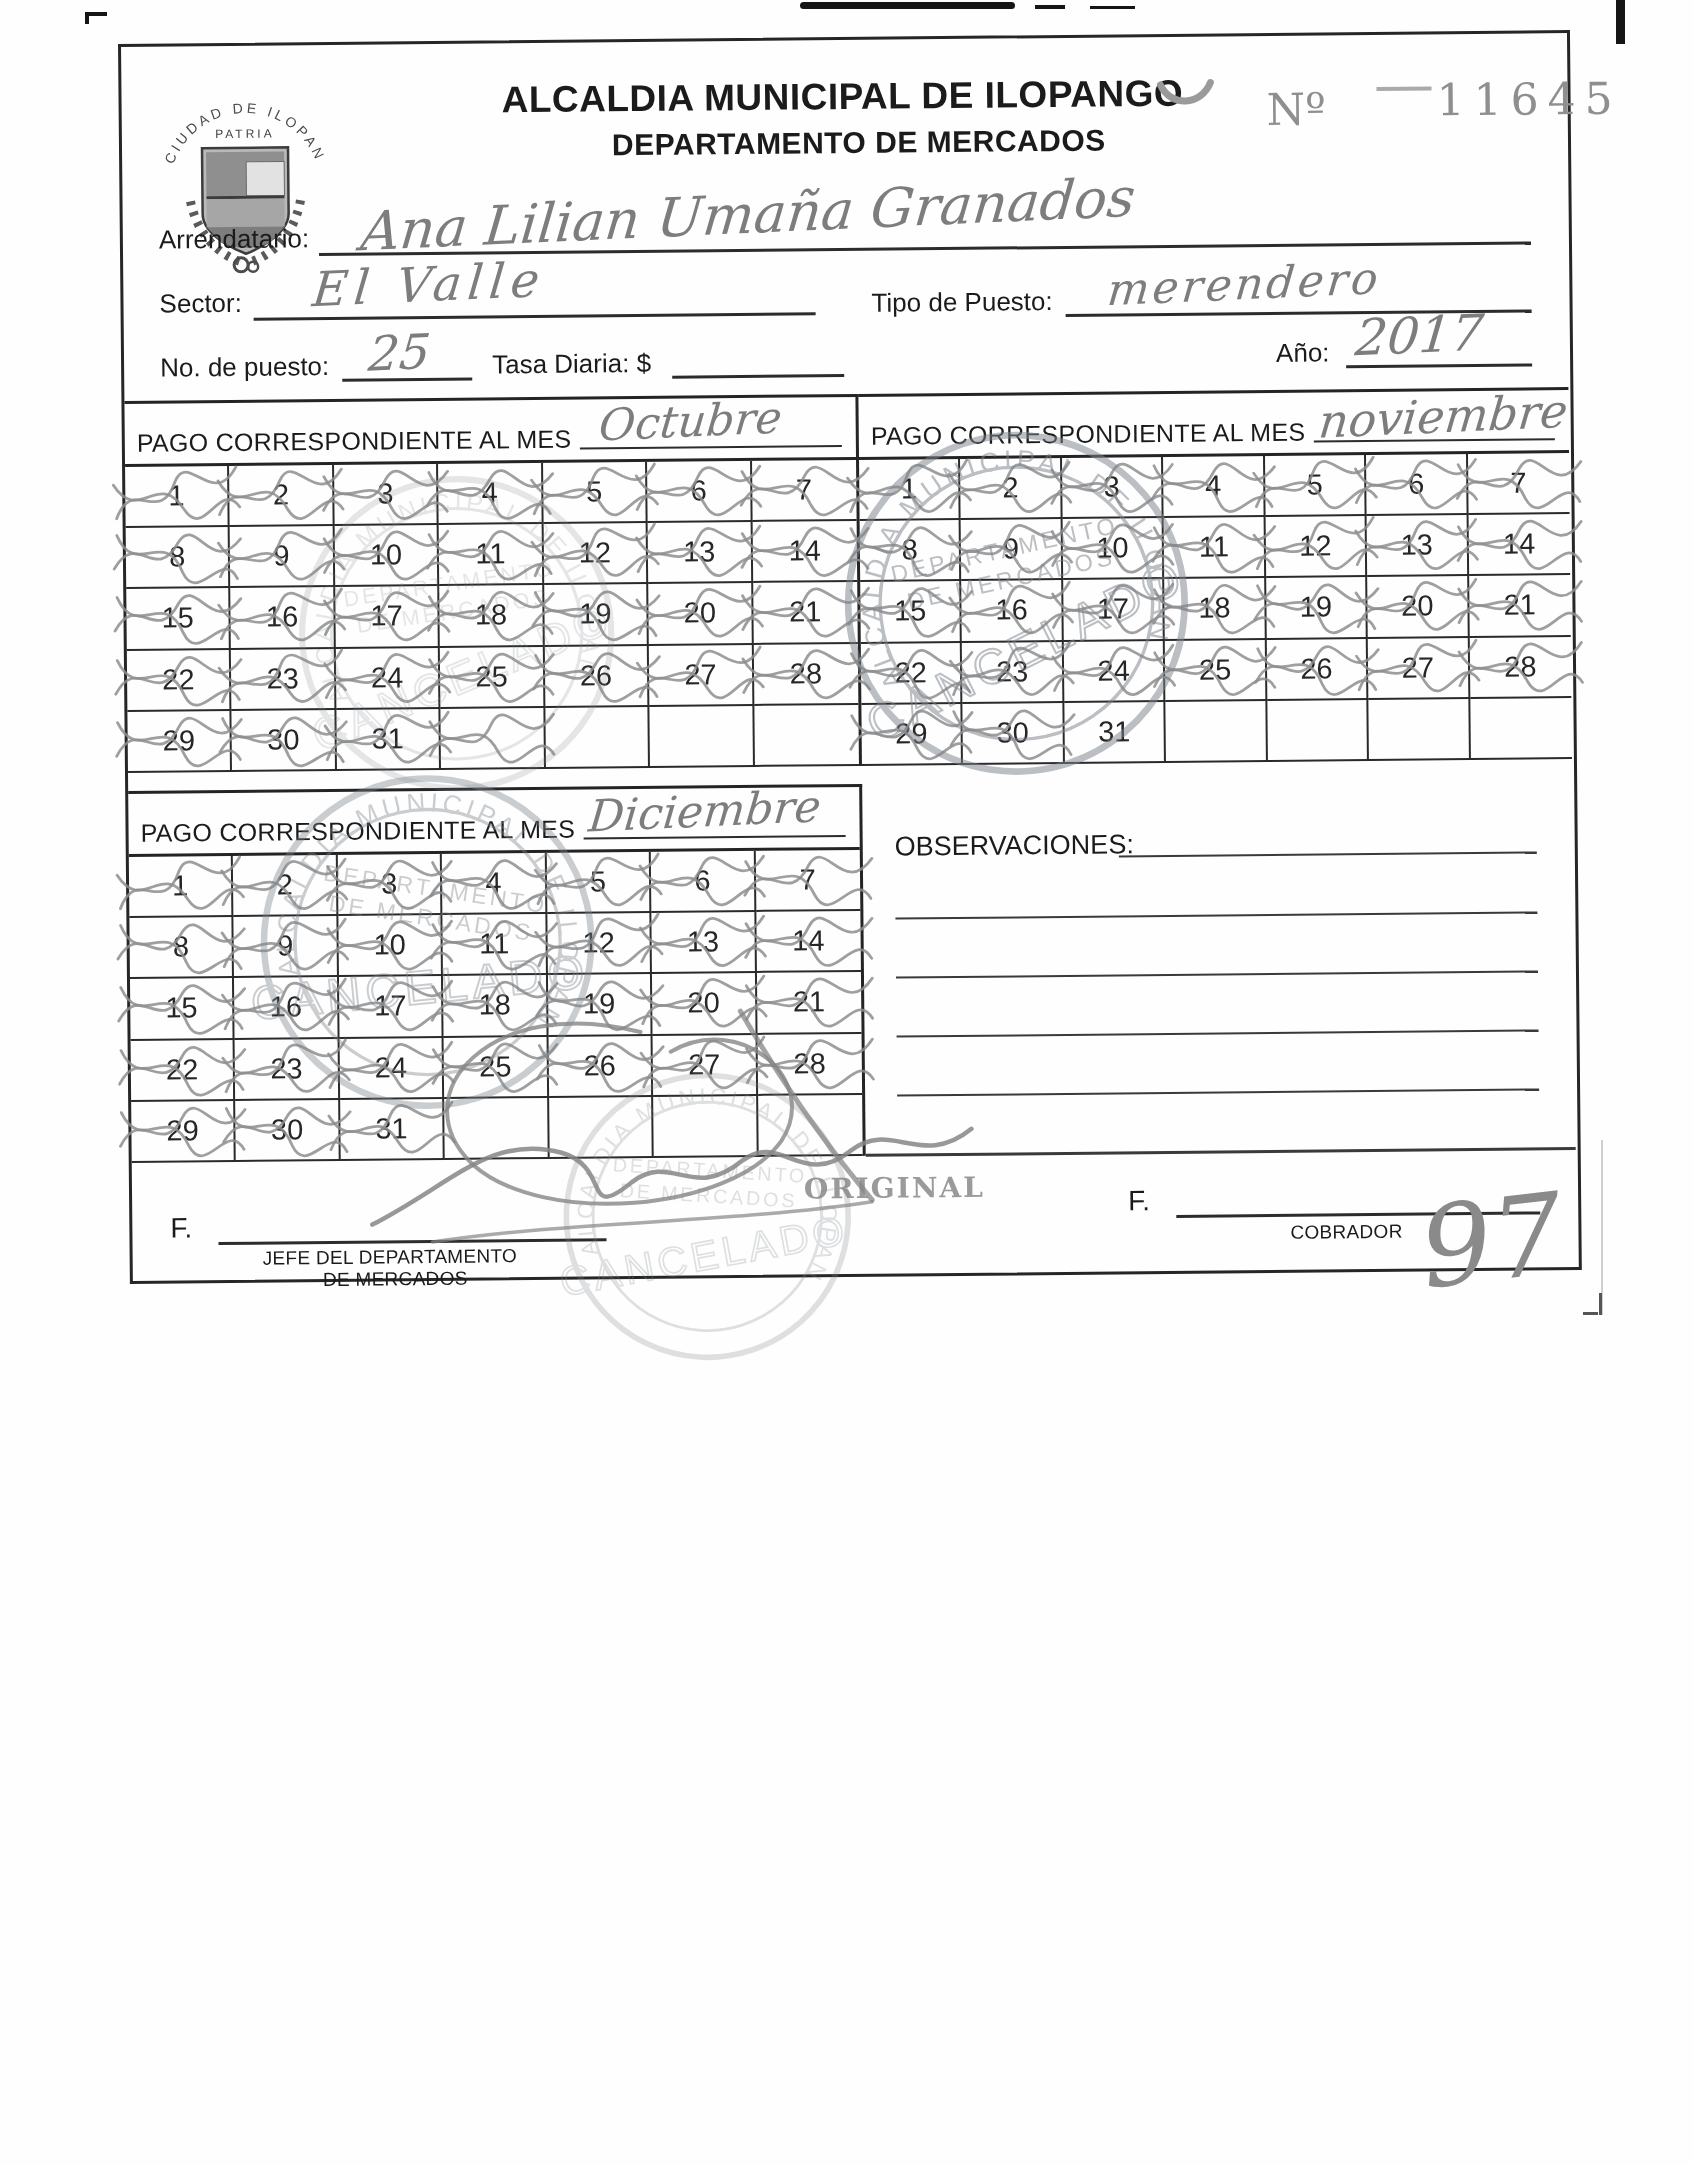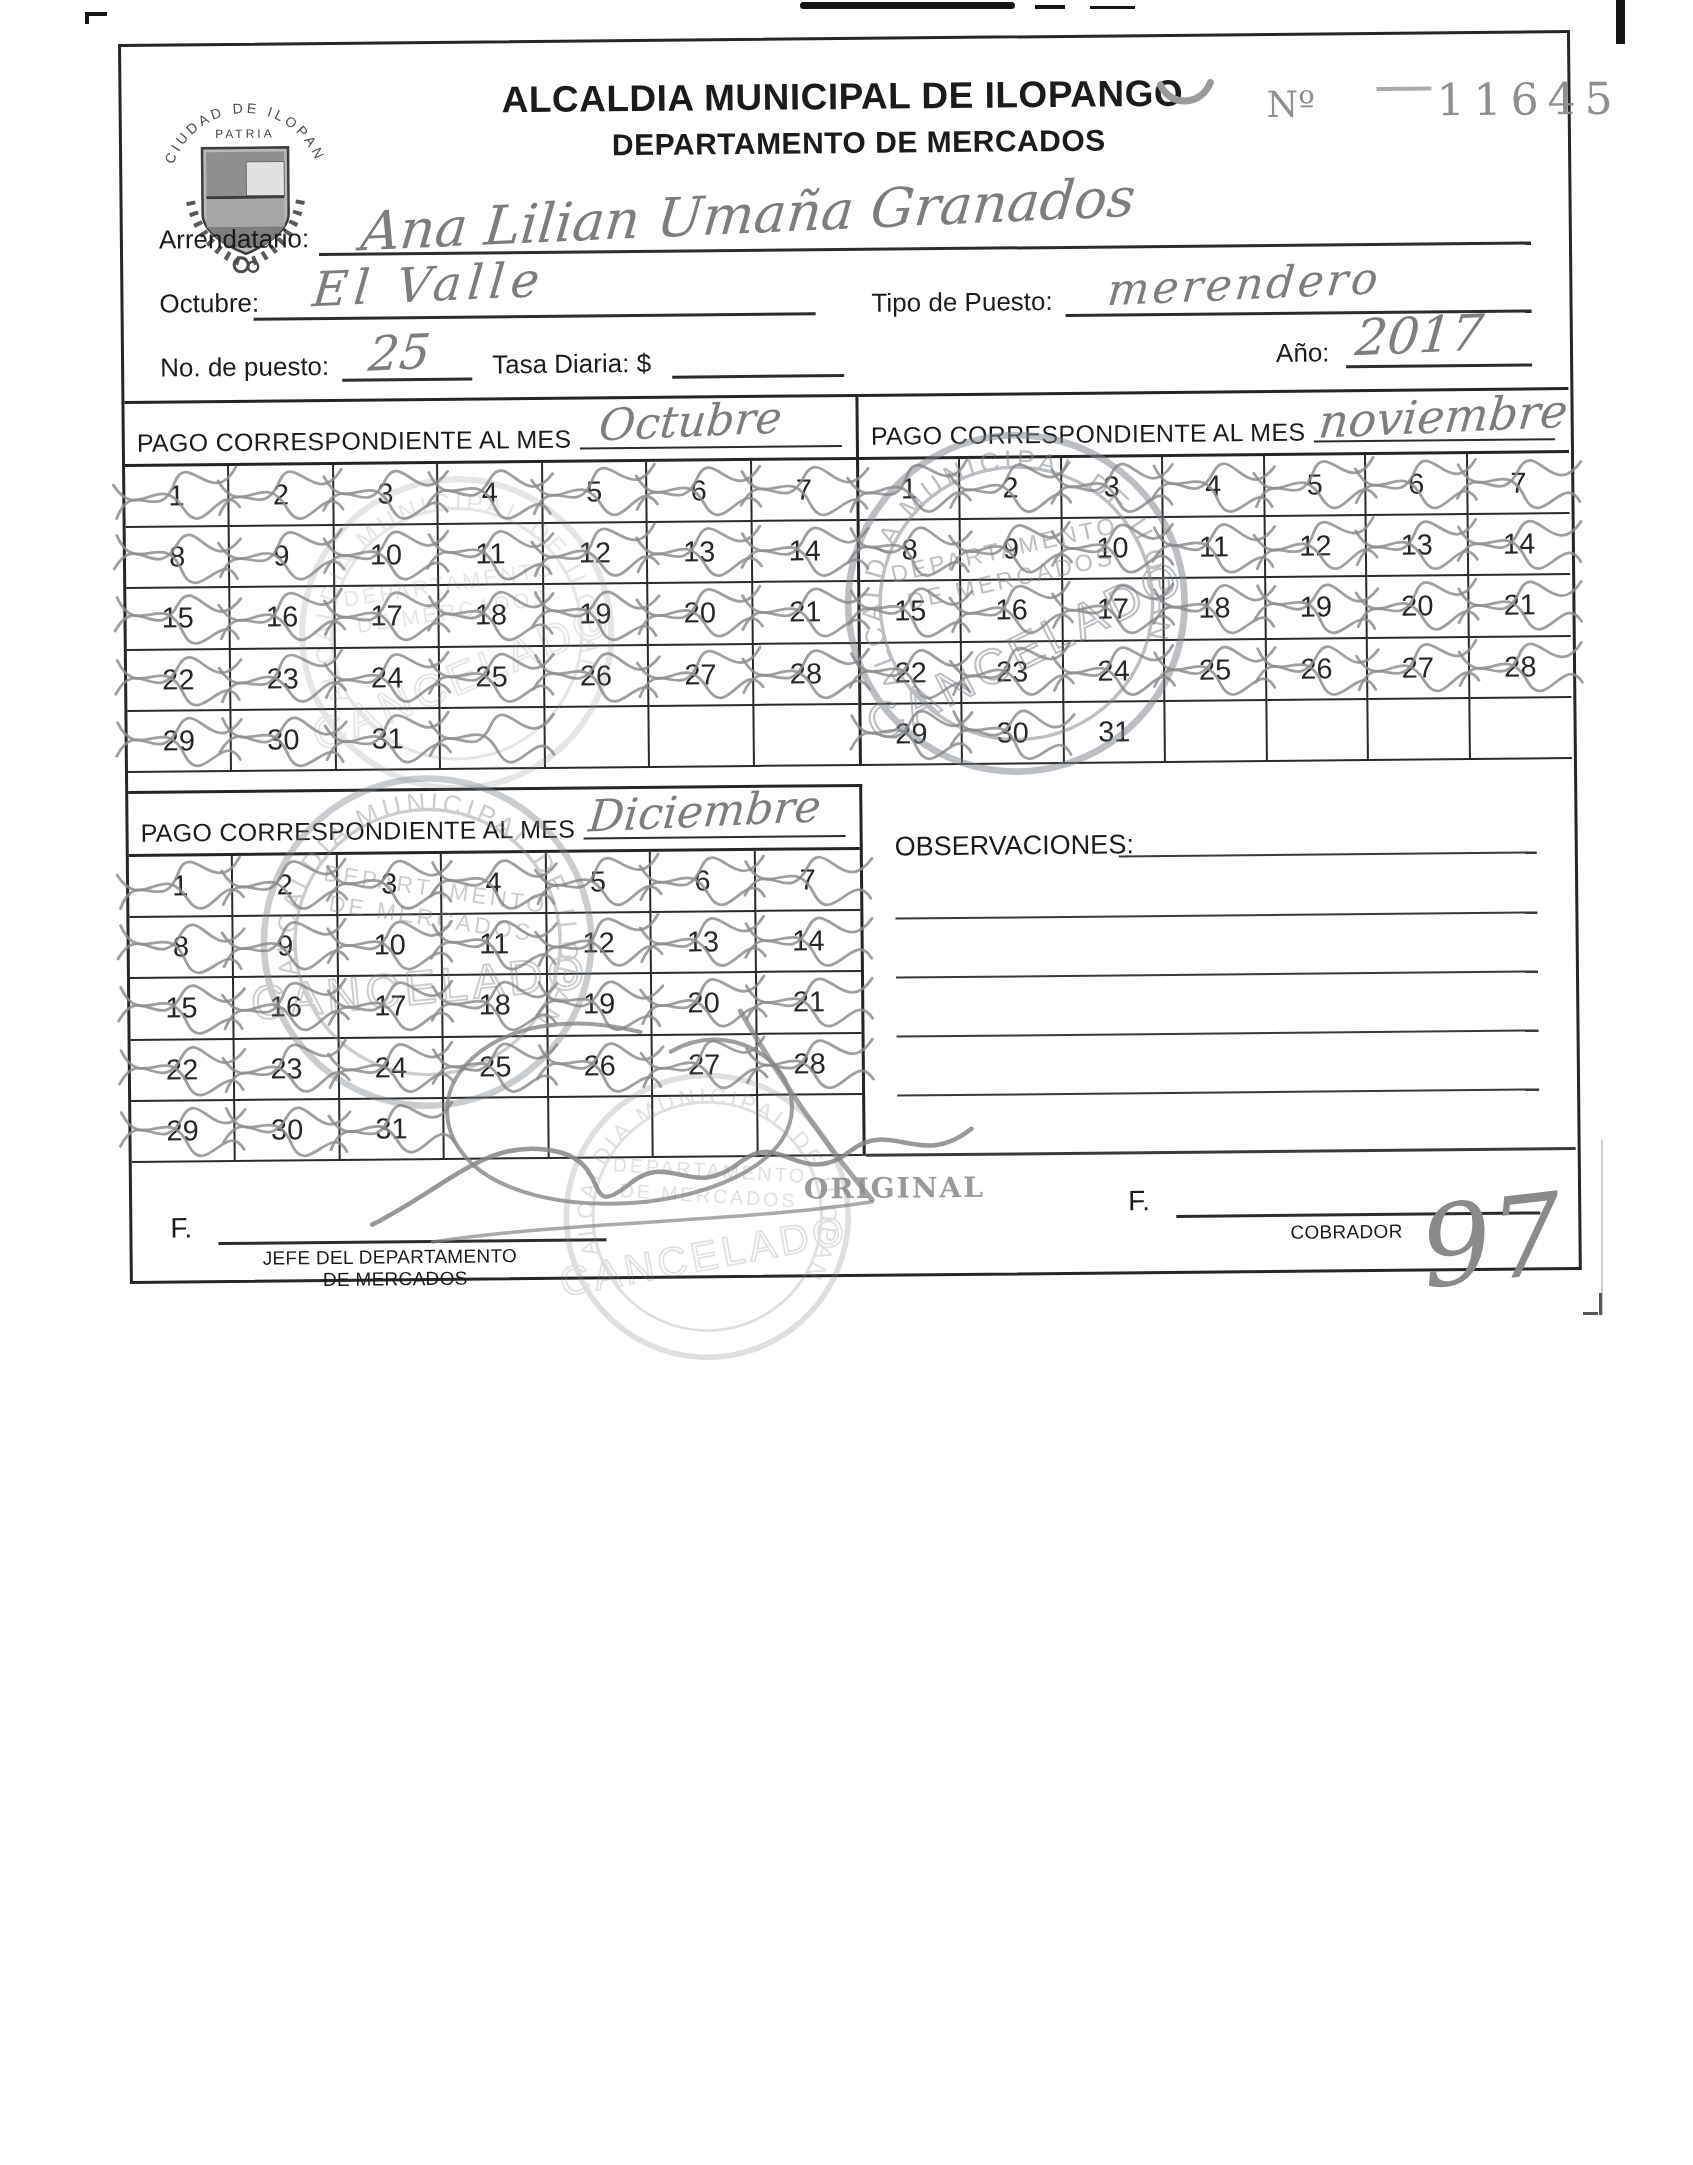--- a/index.html
+++ b/index.html
@@ -89,29 +89,29 @@
       <circle cx="100" cy="199" r="7" fill="none" stroke="#4c4c4c" stroke-width="3"></circle>
       <circle cx="112" cy="201" r="5" fill="none" stroke="#4c4c4c" stroke-width="2.5"></circle>
     </svg>
 
     <div class="abs title1" style="left:380px;top:36px;">ALCALDIA MUNICIPAL DE ILOPANGO</div>
     <div class="abs title2" style="left:490px;top:86px;">DEPARTAMENTO DE MERCADOS</div>
     <svg class="abs" style="left:1035px;top:40px;" width="60" height="36">
       <path d="M 4,8 C 14,30 44,30 54,6" stroke="#9a9a9a" stroke-width="7" fill="none" stroke-linecap="round"></path>
     </svg>
 
-    <div class="abs stampnum" style="left:1145px;top:48px;font-size:36px;">Nº</div>
+    <div class="abs stampnum" style="left:1145px;top:48px;font-size:44px;">Nº</div>
     <div class="abs" style="left:1255px;top:52px;width:55px;height:4px;background:#aaa;"></div>
     <div class="abs stampnum" style="left:1315px;top:40px;font-size:44px;letter-spacing:9px;">11645</div>
 
     <div class="abs lbl" style="left:36px;top:178px;">Arrendatario:</div>
     <div class="fline" style="left:196px;top:208px;width:1212px;"></div>
     <div class="abs hw" style="left:240px;top:142px;font-size:54px;">Ana Lilian Umaña Granados</div>
 
-    <div class="abs lbl" style="left:36px;top:242px;">Octubre:</div>
+    <div class="abs lbl" style="left:36px;top:242px;">Sector:</div>
     <div class="fline" style="left:130px;top:272px;width:562px;"></div>
     <div class="abs hw" style="left:190px;top:212px;font-size:48px;letter-spacing:6px;">El Valle</div>
     <div class="abs lbl" style="left:748px;top:248px;">Tipo de Puesto:</div>
     <div class="fline" style="left:942px;top:276px;width:466px;"></div>
     <div class="abs hw" style="left:985px;top:222px;font-size:44px;letter-spacing:3px;">merendero</div>
 
     <div class="abs lbl" style="left:36px;top:306px;">No. de puesto:</div>
     <div class="fline" style="left:218px;top:334px;width:130px;"></div>
     <div class="abs hw" style="left:245px;top:280px;font-size:48px;">25</div>
     <div class="abs lbl" style="left:368px;top:306px;">Tasa Diaria: $</div>

